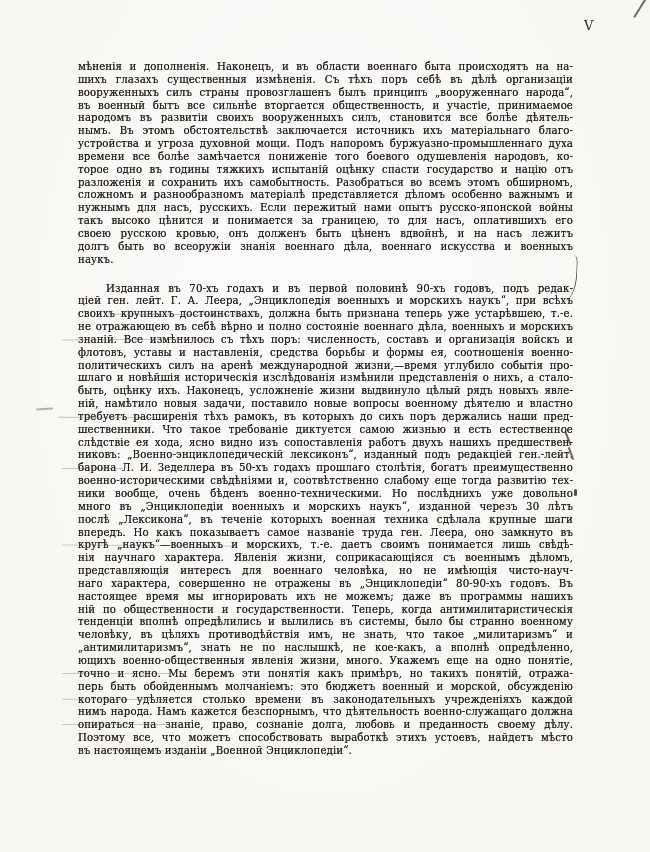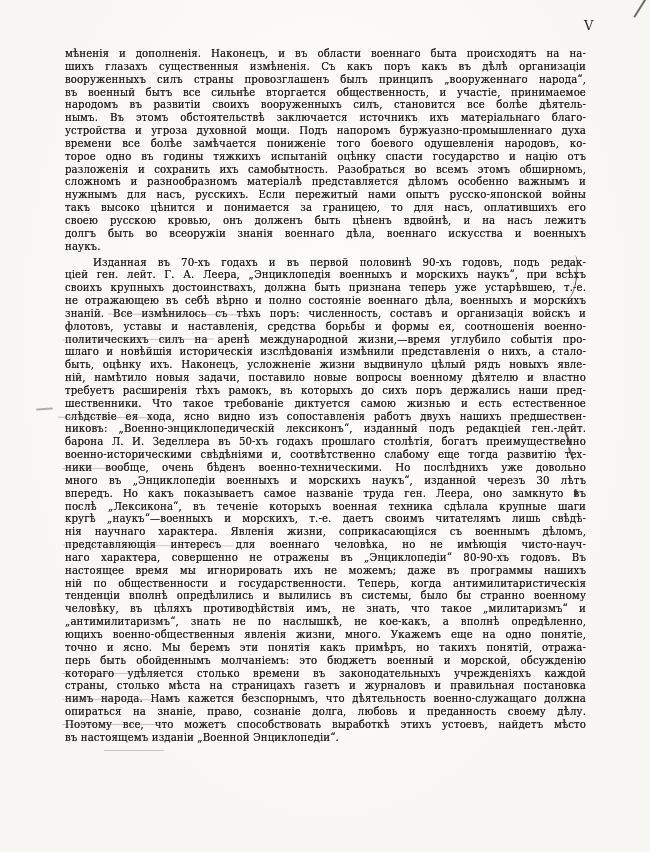--- a/index.html
+++ b/index.html
@@ -27,21 +27,21 @@
   .text-block{
     position:absolute;
     left:62px; top:45px;
     width:527px;
     font-size:10.2px;
     line-height:12.85px;
     color:var(--ink);
     text-shadow:0 0 0.4px rgba(30,28,24,0.75);
     letter-spacing:0.1px;
   }
-  .paragraph{margin:3px;}
+  .paragraph{margin:16px;}
   .line{
     text-align:justify;
     text-align-last:justify;
     text-justify:inter-word;
     white-space:normal;
     height:12.85px;
     overflow:visible;
   }
   .line.para-end{text-align-last:left;}
   .line.para-start{text-indent:28px;}
@@ -93,21 +93,21 @@
 </style>
 </head>
 <body>
 
 <div class="page">
   <div class="page-number">V</div>
 
   <div class="text-block">
       <div class="paragraph">
         <div class="line">мѣненія и дополненія. Наконецъ, и въ области военнаго быта происходятъ на на-</div>
-        <div class="line">шихъ глазахъ существенныя измѣненія. Съ какъ поръ какъ въ дѣлѣ организаціи</div>
+        <div class="line">шихъ глазахъ существенныя измѣненія. Съ тѣхъ поръ себѣ въ дѣлѣ организаціи</div>
         <div class="line">вооруженныхъ силъ страны провозглашенъ былъ принципъ „вооруженнаго народа“,</div>
         <div class="line">въ военный бытъ все сильнѣе вторгается общественность, и участіе, принимаемое</div>
         <div class="line">народомъ въ развитіи своихъ вооруженныхъ силъ, становится все болѣе дѣятель-</div>
         <div class="line">нымъ. Въ этомъ обстоятельствѣ заключается источникъ ихъ матеріальнаго благо-</div>
         <div class="line">устройства и угроза духовной мощи. Подъ напоромъ буржуазно-промышленнаго духа</div>
         <div class="line">времени все болѣе замѣчается пониженіе того боевого одушевленія народовъ, ко-</div>
         <div class="line">торое одно въ годины тяжкихъ испытаній оцѣнку спасти государство и націю отъ</div>
         <div class="line">разложенія и сохранить ихъ самобытность. Разобраться во всемъ этомъ обширномъ,</div>
         <div class="line">сложномъ и разнообразномъ матеріалѣ представляется дѣломъ особенно важнымъ и</div>
         <div class="line">нужнымъ для насъ, русскихъ. Если пережитый нами опытъ русско-японской войны</div>
@@ -128,36 +128,35 @@
         <div class="line">быть, оцѣнку ихъ. Наконецъ, усложненіе жизни выдвинуло цѣлый рядъ новыхъ явле-</div>
         <div class="line">ній, намѣтило новыя задачи, поставило новые вопросы военному дѣятелю и властно</div>
         <div class="line">требуетъ расширенія тѣхъ рамокъ, въ которыхъ до сихъ поръ держались наши пред-</div>
         <div class="line">шественники. Что такое требованіе диктуется самою жизнью и есть естественное</div>
         <div class="line">слѣдствіе ея хода, ясно видно изъ сопоставленія работъ двухъ нашихъ предшествен-</div>
         <div class="line">никовъ: „Военно-энциклопедическій лексиконъ“, изданный подъ редакціей ген.-лейт.</div>
         <div class="line">барона Л. И. Зеделлера въ 50-хъ годахъ прошлаго столѣтія, богатъ преимущественно</div>
         <div class="line">военно-историческими свѣдѣніями и, соотвѣтственно слабому еще тогда развитію тех-</div>
         <div class="line">ники вообще, очень бѣденъ военно-техническими. Но послѣднихъ уже довольно</div>
         <div class="line">много въ „Энциклопедіи военныхъ и морскихъ наукъ“, изданной черезъ 30 лѣтъ</div>
+        <div class="line">послѣ „Лексикона“, въ теченіе которыхъ военная техника сдѣлала крупные шаги</div>
         <div class="line">впередъ. Но какъ показываетъ самое названіе труда ген. Леера, оно замкнуто въ</div>
-        <div class="line">послѣ „Лексикона“, въ теченіе которыхъ военная техника сдѣлала крупные шаги</div>
-        <div class="line">кругѣ „наукъ“—военныхъ и морскихъ, т.-е. даетъ своимъ читателямъ лишь свѣдѣ-</div>
+        <div class="line">кругѣ „наукъ“—военныхъ и морскихъ, т.-е. даетъ своимъ понимается лишь свѣдѣ-</div>
         <div class="line">нія научнаго характера. Явленія жизни, соприкасающіяся съ военнымъ дѣломъ,</div>
         <div class="line">представляющія интересъ для военнаго человѣка, но не имѣющія чисто-науч-</div>
         <div class="line">наго характера, совершенно не отражены въ „Энциклопедіи“ 80-90-хъ годовъ. Въ</div>
         <div class="line">настоящее время мы игнорировать ихъ не можемъ; даже въ программы нашихъ</div>
         <div class="line">ній по общественности и государственности. Теперь, когда антимилитаристическія</div>
         <div class="line">тенденціи вполнѣ опредѣлились и вылились въ системы, было бы странно военному</div>
         <div class="line">человѣку, въ цѣляхъ противодѣйствія имъ, не знать, что такое „милитаризмъ“ и</div>
         <div class="line">„антимилитаризмъ“, знать не по наслышкѣ, не кое-какъ, а вполнѣ опредѣленно,</div>
         <div class="line">ющихъ военно-общественныя явленія жизни, много. Укажемъ еще на одно понятіе,</div>
         <div class="line">точно и ясно. Мы беремъ эти понятія какъ примѣръ, но такихъ понятій, отража-</div>
         <div class="line">перь быть обойденнымъ молчаніемъ: это бюджетъ военный и морской, обсужденію</div>
         <div class="line">котораго удѣляется столько времени въ законодательныхъ учрежденіяхъ каждой</div>
-        <div class="line">страны, столько мѣста на страницахъ газетъ и журналовъ и правильная постановка</div>
         <div class="line">нимъ народа. Намъ кажется безспорнымъ, что дѣятельность военно-служащаго должна</div>
         <div class="line">опираться на знаніе, право, сознаніе долга, любовь и преданность своему дѣлу.</div>
         <div class="line">Поэтому все, что можетъ способствовать выработкѣ этихъ устоевъ, найдетъ мѣсто</div>
         <div class="line para-end">въ настоящемъ изданіи „Военной Энциклопедіи“.</div>
       </div>
     </div>
 
   <div class="artifact corner-stroke"></div>
   <div class="artifact pen-arc"></div>
   <div class="artifact pen-slash-1"></div>

